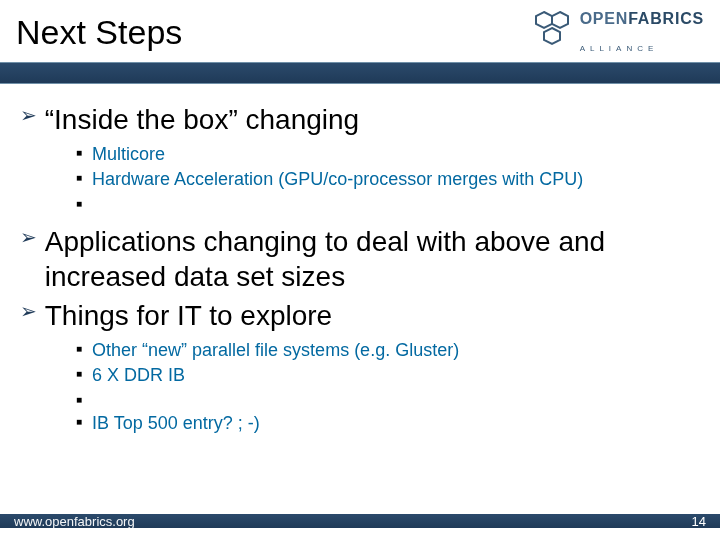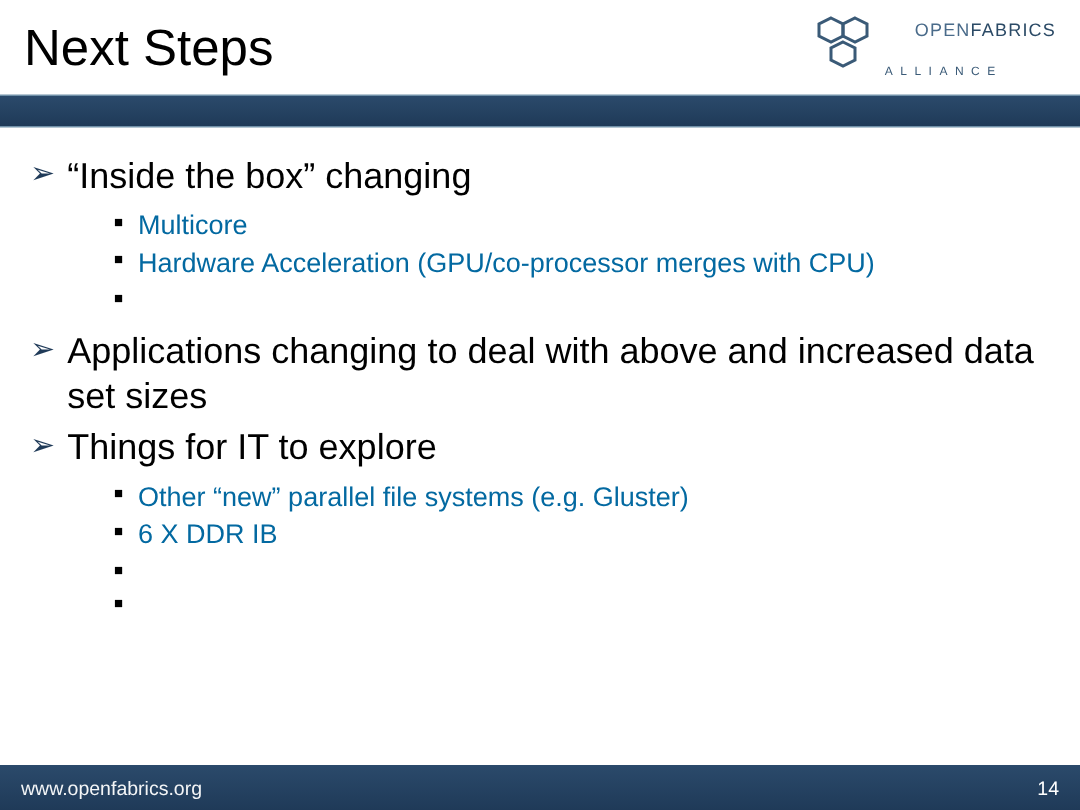--- a/index.html
+++ b/index.html
@@ -2,33 +2,33 @@
 <html><head>
 <meta charset="utf-8">
 <style>
   * { margin: 0; padding: 0; box-sizing: border-box; }
   html, body { width: 720px; height: 540px; overflow: hidden; font-family: Arial, Helvetica, sans-serif; background: #fff; }
   .slide { width: 720px; height: 540px; position: relative; display: flex; flex-direction: column; border-radius: 18px; }
   .header { padding: 10px 16px 4px 16px; display: flex; align-items: center; justify-content: space-between; }
   .title { font-size: 34px; font-weight: 400; color: #000; }
   .logo { display: flex; align-items: center; gap: 6px; }
   .logo-text { display: flex; flex-direction: column; line-height: 1; }
-  .logo-line1 { font-size: 12px; font-weight: 400; letter-spacing: 0.8px; color: #4a6b8a; margin-left: 20px; }
+  .logo-line1 { font-size: 16px; font-weight: 700; letter-spacing: 0.8px; color: #4a6b8a; }
   .logo-line1 .bold { color: #2b4a66; }
   .logo-line2 { font-size: 8px; letter-spacing: 5px; color: #3a5a77; margin-top: 18px; }
   .band { height: 22px; width: 100%; background: linear-gradient(#2b4a6b, #1f3a58); border-top: 1px solid #7090a8; border-bottom: 1px solid #7090a8; margin-top: 4px; }
   .content { flex: 1; padding: 14px 20px 0 20px; }
   .bullet-l1 { display: flex; align-items: flex-start; margin: 4px 0 4px 0; }
   .bullet-l1 .arrow { color: #1f3a58; font-size: 20px; margin-right: 8px; line-height: 1.3; flex-shrink: 0; }
-  .bullet-l1 .text { font-size: 24px; color: #000; line-height: 1.25; }
+  .bullet-l1 .text { font-size: 28px; color: #000; line-height: 1.25; }
   .sublist { margin: 6px 0 10px 56px; }
   .bullet-l2 { display: flex; align-items: flex-start; margin: 2px 0; }
   .bullet-l2 .square { color: #000; font-size: 10px; margin-right: 10px; line-height: 2; flex-shrink: 0; }
   .bullet-l2 .text { font-size: 18px; color: #0369a1; line-height: 1.3; }
-  .footer { position: absolute; bottom: 0; left: 0; right: 0; height: 30px; background: linear-gradient(#2b4a6b, #1f3a58); display: flex; align-items: center; justify-content: space-between; padding: 6px 14px; color: #fff; font-size: 13px; }
+  .footer { position: absolute; bottom: 12px; left: 0; right: 0; height: 14px; background: linear-gradient(#2b4a6b, #1f3a58); display: flex; align-items: center; justify-content: space-between; padding: 6px 14px; color: #fff; font-size: 13px; }
   .footer .url { opacity: 0.95; }
   .footer .page { font-weight: 400; }
 </style>
 </head>
 <body>
 
 <div class="slide">
 
   <div class="header">
     <div class="title">Next Steps</div>
@@ -89,20 +89,21 @@
       </div>
       <div class="bullet-l2">
         <span class="square">■</span>
         <span class="text">6 X DDR IB</span>
       </div>
       <div class="bullet-l2">
         <span class="square">■</span>
       </div>
       <div class="bullet-l2">
         <span class="square">■</span>
+        <span class="text">IB Top 500 entry? ; -)</span>
       </div>
     </div>
 
   </div>
 
   <div class="footer">
     <span class="url">www.openfabrics.org</span>
     <span class="page">14</span>
   </div>
 

